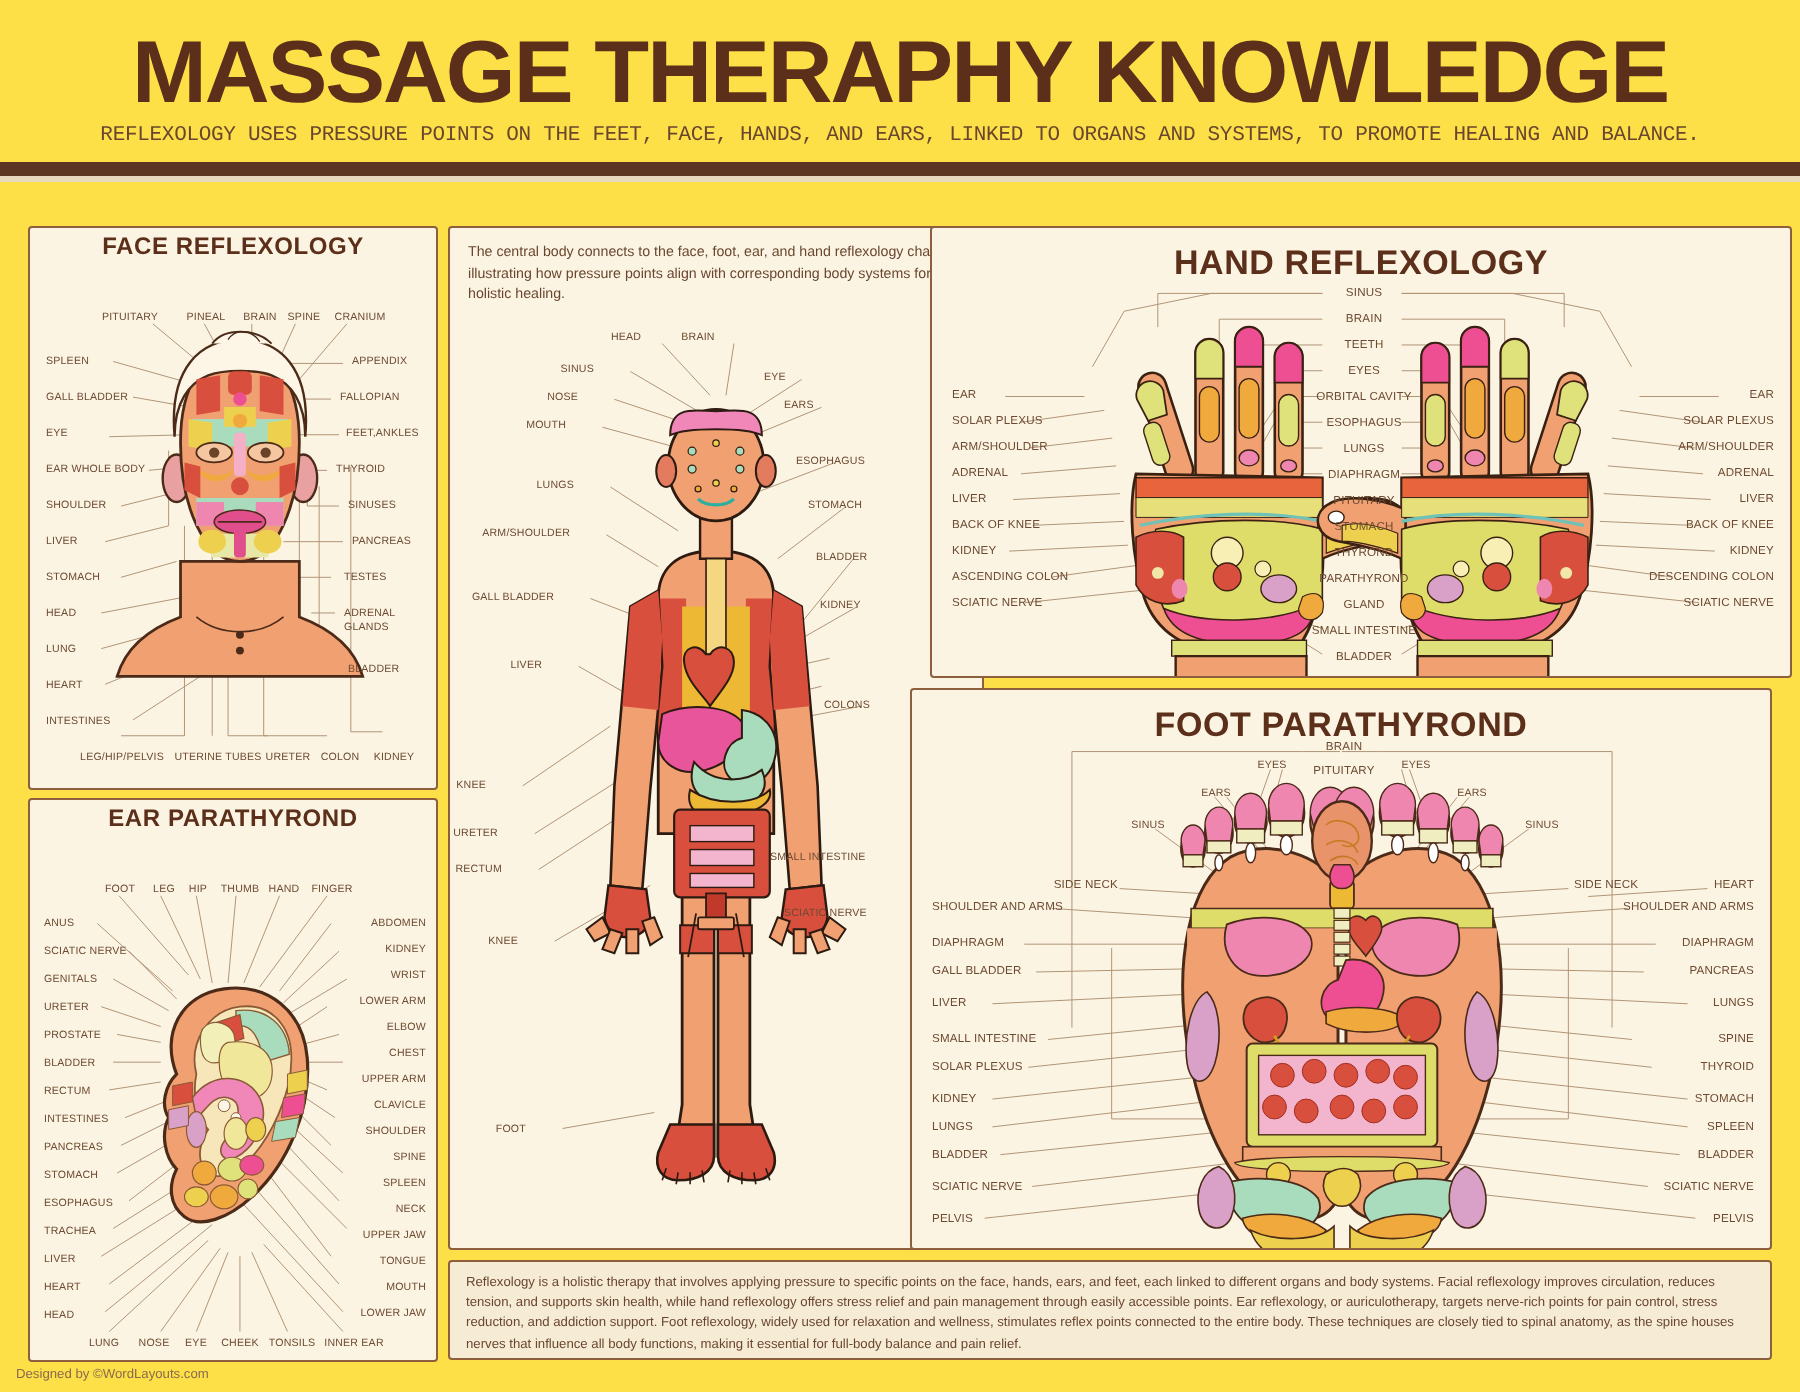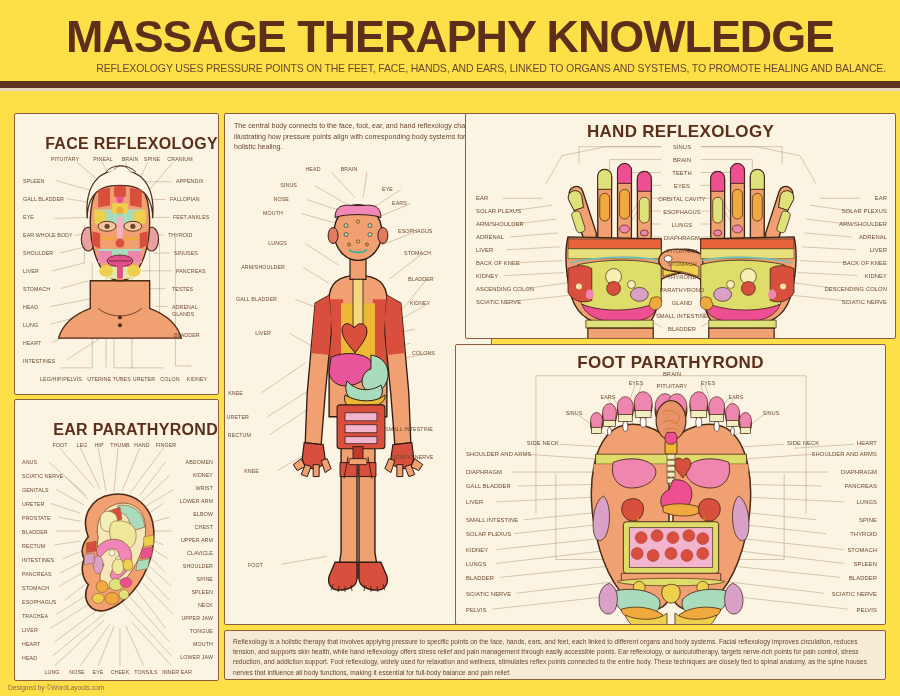--- a/index.html
+++ b/index.html
@@ -13,22 +13,22 @@
 
   
   .header{padding:10px 14px 0 14px;}
   .title{
     font-size:44px;line-height:46px;font-weight:bold;letter-spacing:-1px;
     color:#5c2f1b;text-align:center;margin:4px 0 2px 0;
     font-family:"Liberation Sans", sans-serif;
     transform:scaleX(1.02);
   }
   .subtitle{
-    text-align:right;font-size:10.5px;letter-spacing:-0.15px;
-    color:#6a4630;margin:0 0 7px 0;
+    text-align:center;font-size:10.5px;letter-spacing:-0.15px;
+    color:#6a4630;margin:0 0 7px 0;font-family:Liberation Mono, monospace;
   }
   .headrule{height:7px;background:#5c3523;margin:0 0 0 0;}
   .headrule2{height:3px;background:#e6d9bd;}
 
   
   .panel{
     position:absolute;background:#fbf4e2;
     border:1.5px solid #8d5f3d;border-radius:2px;
     box-sizing:border-box;
   }
@@ -39,21 +39,21 @@
 
   
   #face-panel{left:14px;top:113px;width:205px;height:282px;}
   #ear-panel{left:14px;top:399px;width:205px;height:282px;}
   #body-panel{left:224px;top:113px;width:268px;height:512px;}
   #hand-panel{left:465px;top:113px;width:431px;height:226px;}
   #foot-panel{left:455px;top:344px;width:431px;height:281px;}
   #summary-panel{left:224px;top:630px;width:662px;height:50px;
       background:#f6ecd6;border:1.5px solid #8d5f3d;}
 
-  #face-panel .panel-title,#ear-panel .panel-title{font-size:16px;margin-top:21px;text-align:right;}
+  #face-panel .panel-title,#ear-panel .panel-title{font-size:12px;margin-top:2px;}
   #hand-panel .panel-title,#foot-panel .panel-title{font-size:17px;margin-top:8px;}
 
   .body-desc{
     font-size:7.1px;line-height:10.5px;color:#6a4630;
     padding:7px 9px 0 9px;
   }
   .summary-text{
     font-size:6.6px;line-height:10.2px;color:#6a4630;
     padding:6px 8px;text-align:left;
   }

